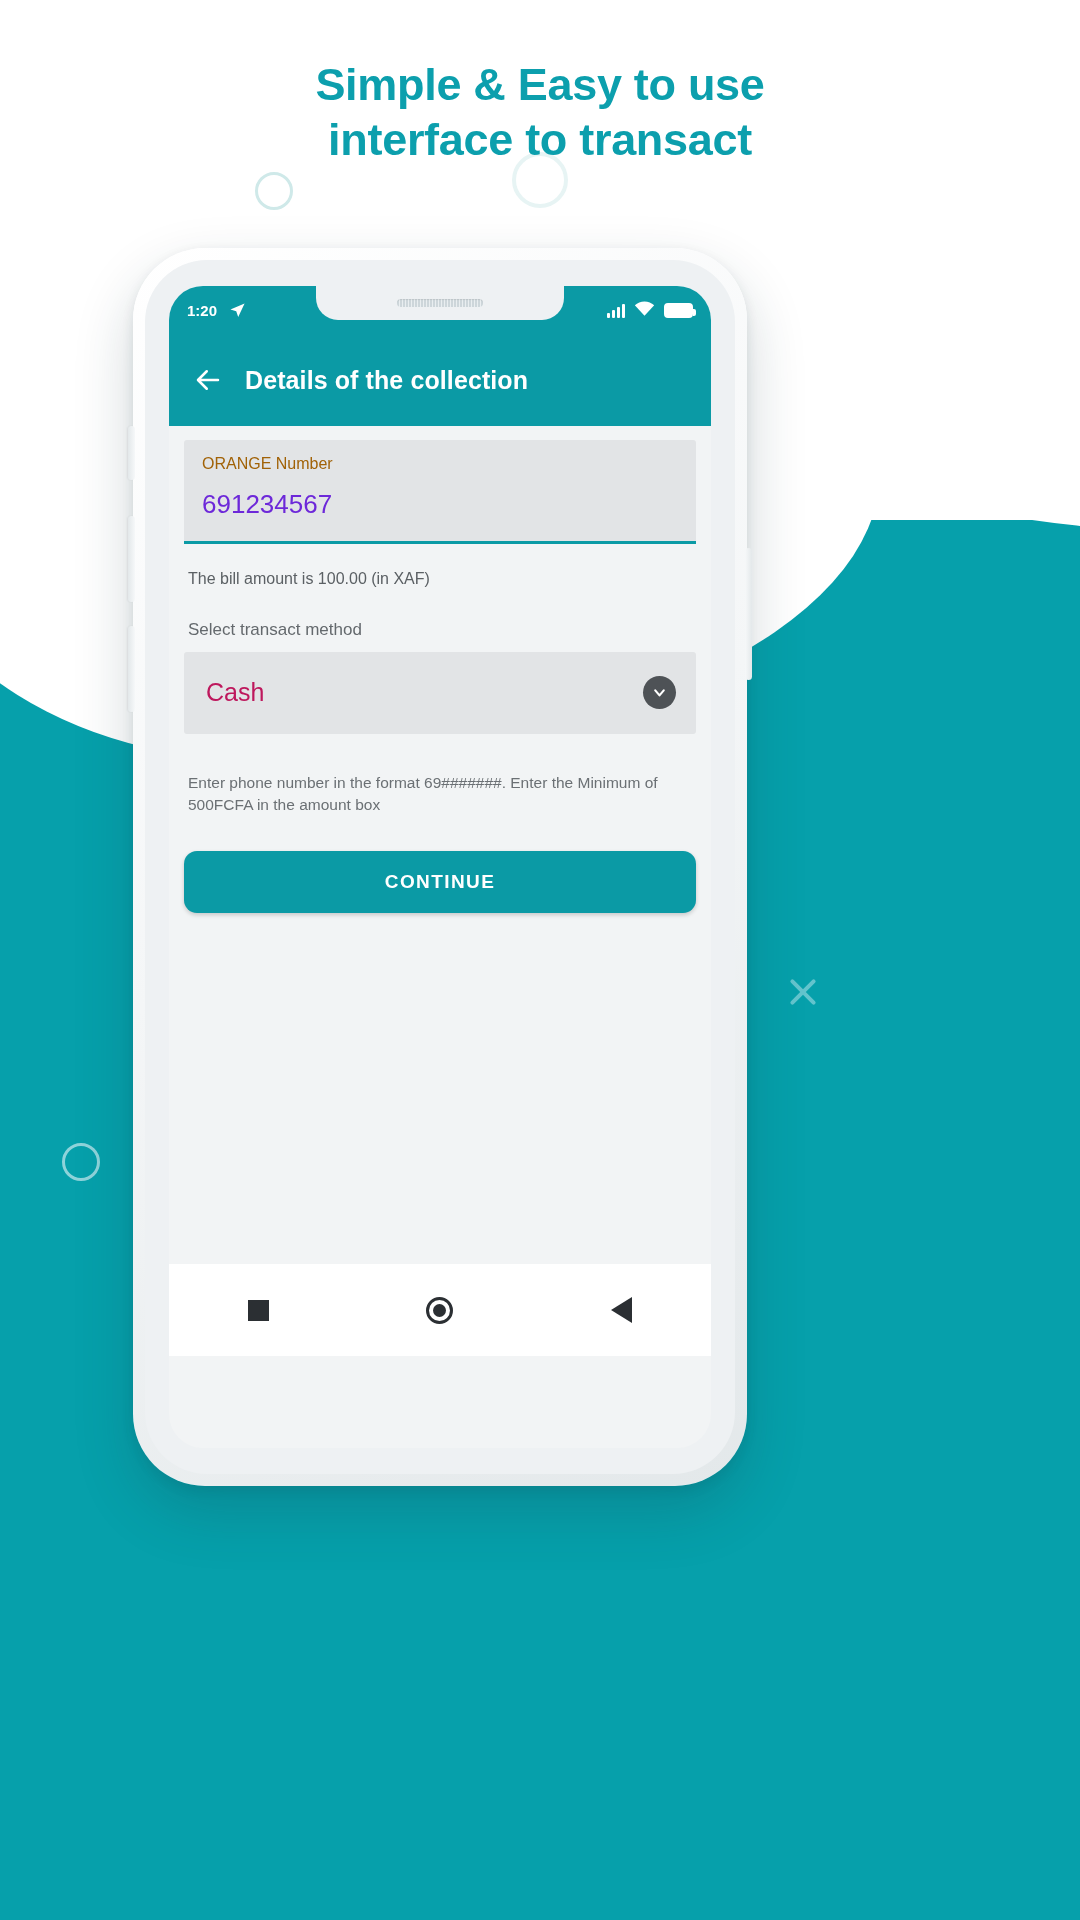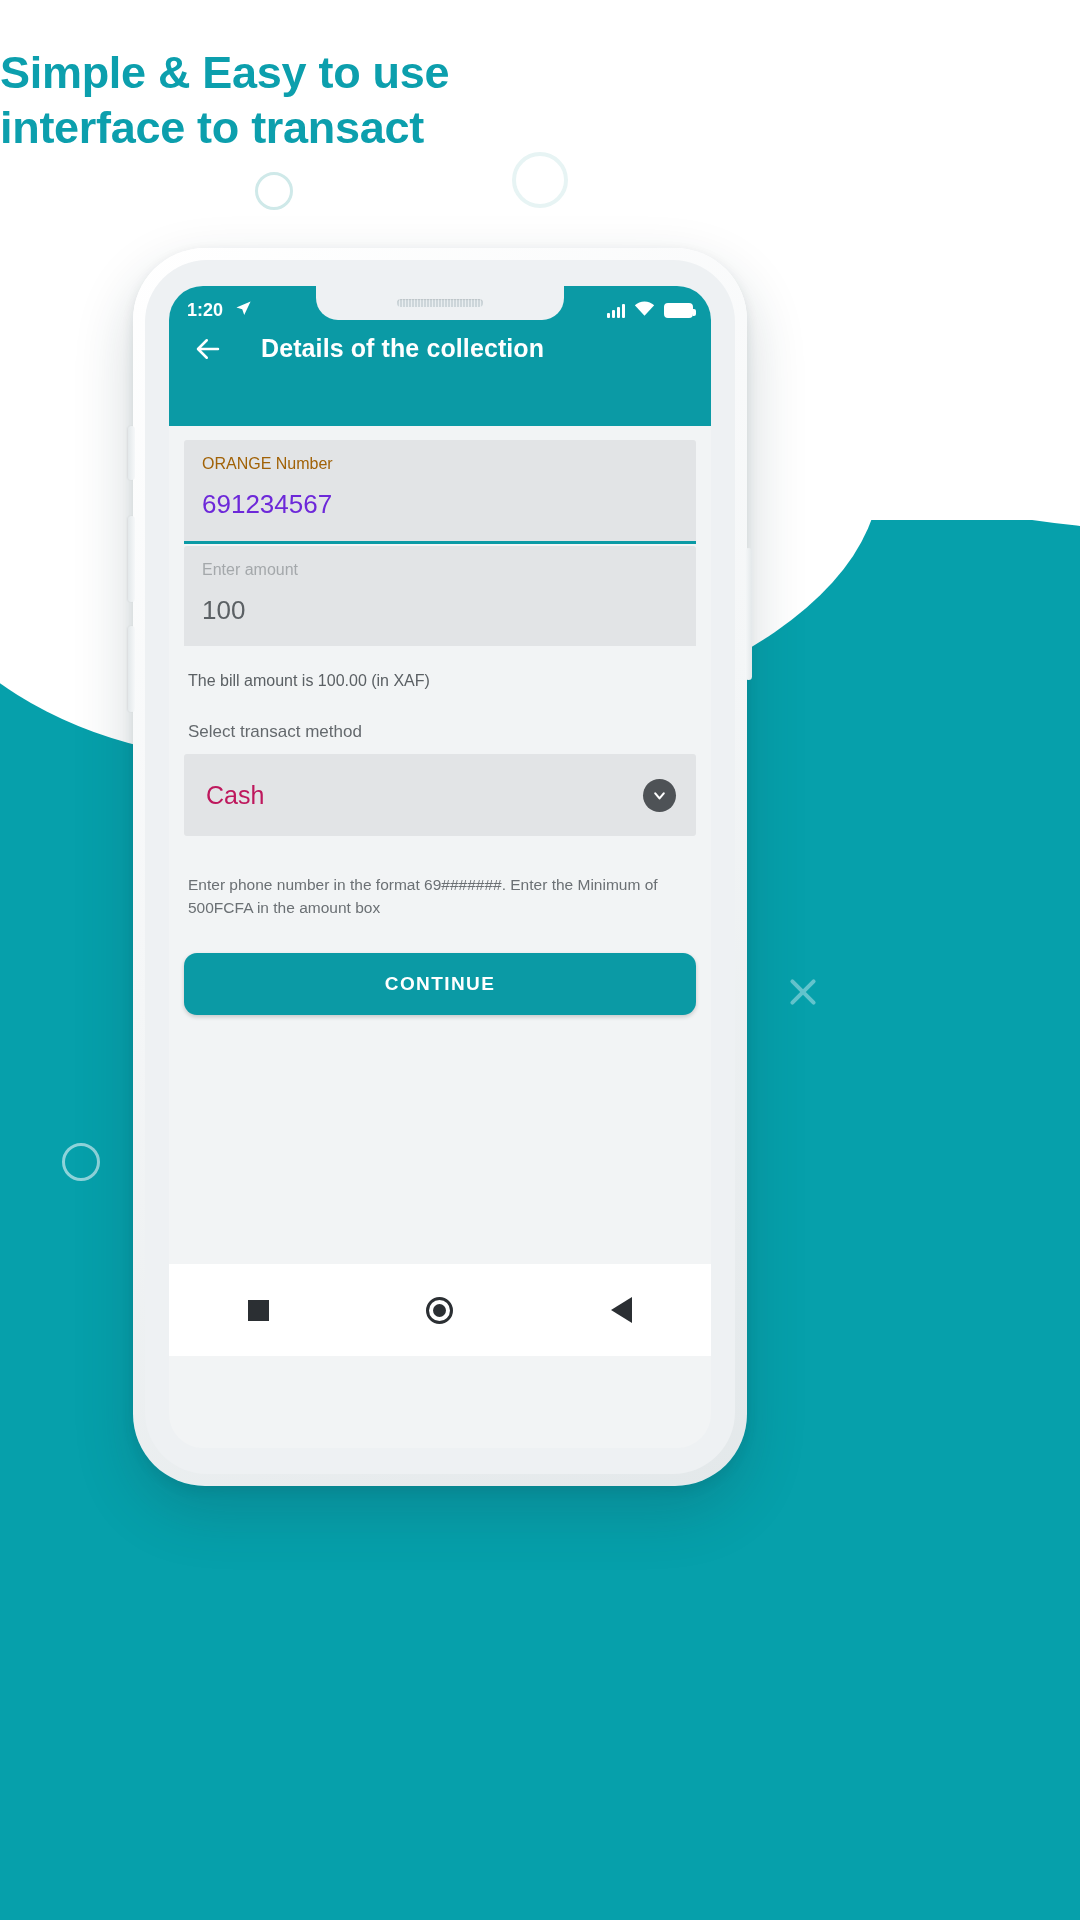--- a/index.html
+++ b/index.html
@@ -32,21 +32,22 @@
     position: absolute;
     left: 700px; top: 300px;
     width: 520px; height: 230px;
     background: #ffffff;
     border-bottom-left-radius: 90% 100%;
   }
   .white-top { position: absolute; left: 0; top: 0; width: 1080px; height: 420px; background: #ffffff; }
 
   
   .headline {
-    position: absolute; left: 0; top: 46px; width: 1080px;
+    position: absolute; left: 0; top: 58px; width: 1080px;
+    text-align: center;
     color: #0c9fad;
     font-size: 45px;
     font-weight: bold;
     line-height: 1.22;
     letter-spacing: -0.3px;
     z-index: 6;
   }
   .headline span { display: block; }
 
   
@@ -105,21 +106,21 @@
     border-radius: 34px;
     overflow: hidden;
   }
 
   
   .statusbar {
     position: relative; height: 48px; background: #0b9aa5;
     display: flex; align-items: center; justify-content: space-between;
     padding: 0 18px;
   }
-  .status-left { display: flex; align-items: flex-start; gap: 12px; color: #fff; font-size: 18px; font-weight: bold; }
+  .status-left { display: flex; align-items: flex-start; gap: 12px; color: #fff; font-size: 15px; font-weight: bold; }
   .loc-arrow { display: inline-block; width: 17px; height: 17px; }
   .status-right { display: flex; align-items: center; gap: 9px; }
   .bars { display: flex; align-items: flex-end; gap: 2px; height: 16px; }
   .bars i { display:block; width: 3px; background: #fff; border-radius: 1px; }
   .bars i:nth-child(1){height:5px} .bars i:nth-child(2){height:8px}
   .bars i:nth-child(3){height:11px} .bars i:nth-child(4){height:14px}
   .batt {
     width: 29px; height: 15px; border: 2px solid #fff; border-radius: 4px;
     position: relative; background: #fff;
   }
@@ -139,21 +140,21 @@
   }
   .speaker {
     width: 86px; height: 8px; border-radius: 5px;
     background: repeating-linear-gradient(90deg,#cdd6da 0 1.5px,#e9eef0 1.5px 3px);
     box-shadow: inset 0 1px 1px rgba(0,0,0,.08);
   }
 
   
   .appbar {
     height: 92px; background: #0b9aa5;
-    display: flex; align-items: flex-start; padding: 0 24px; gap: 38px;
+    display: flex; align-items: center; padding: 0 24px; gap: 22px;
   }
   .back-arrow { width: 30px; height: 30px; flex: none; cursor: pointer; }
   .appbar-title { color: #fff; font-size: 25px; font-weight: bold; letter-spacing: .1px; }
 
   
   .appbody { background: #f2f4f5; height: 930px; padding: 14px 15px 0 15px; position: relative; }
 
   .field {
     background: #e2e4e6;
     padding: 16px 18px 14px 18px;
@@ -277,24 +278,20 @@
         <span class="appbar-title">Details of the collection</span>
       </div>
 
       <div class="appbody">
 
         <div class="field focused">
           <div class="field-label label-accent">ORANGE Number</div>
           <div class="field-value" placeholder="ORANGE Number">691234567</div>
         </div>
 
-        <div class="field">
-          <div class="field-label label-muted">Enter amount</div>
-          <div class="field-value muted" placeholder="Enter amount">100</div>
-        </div>
 
         <div class="bill-note">The bill amount is 100.00 (in XAF)</div>
 
         <div class="select-label">Select transact method</div>
 
         <div class="select-box">
           <span class="select-value">Cash</span>
           <span class="chev-circle">
             <svg viewBox="0 0 24 24" width="17" height="17">
               <path d="M6 9l6 7 6-7" fill="none" stroke="#ffffff" stroke-width="3" stroke-linecap="round" stroke-linejoin="round"></path>

